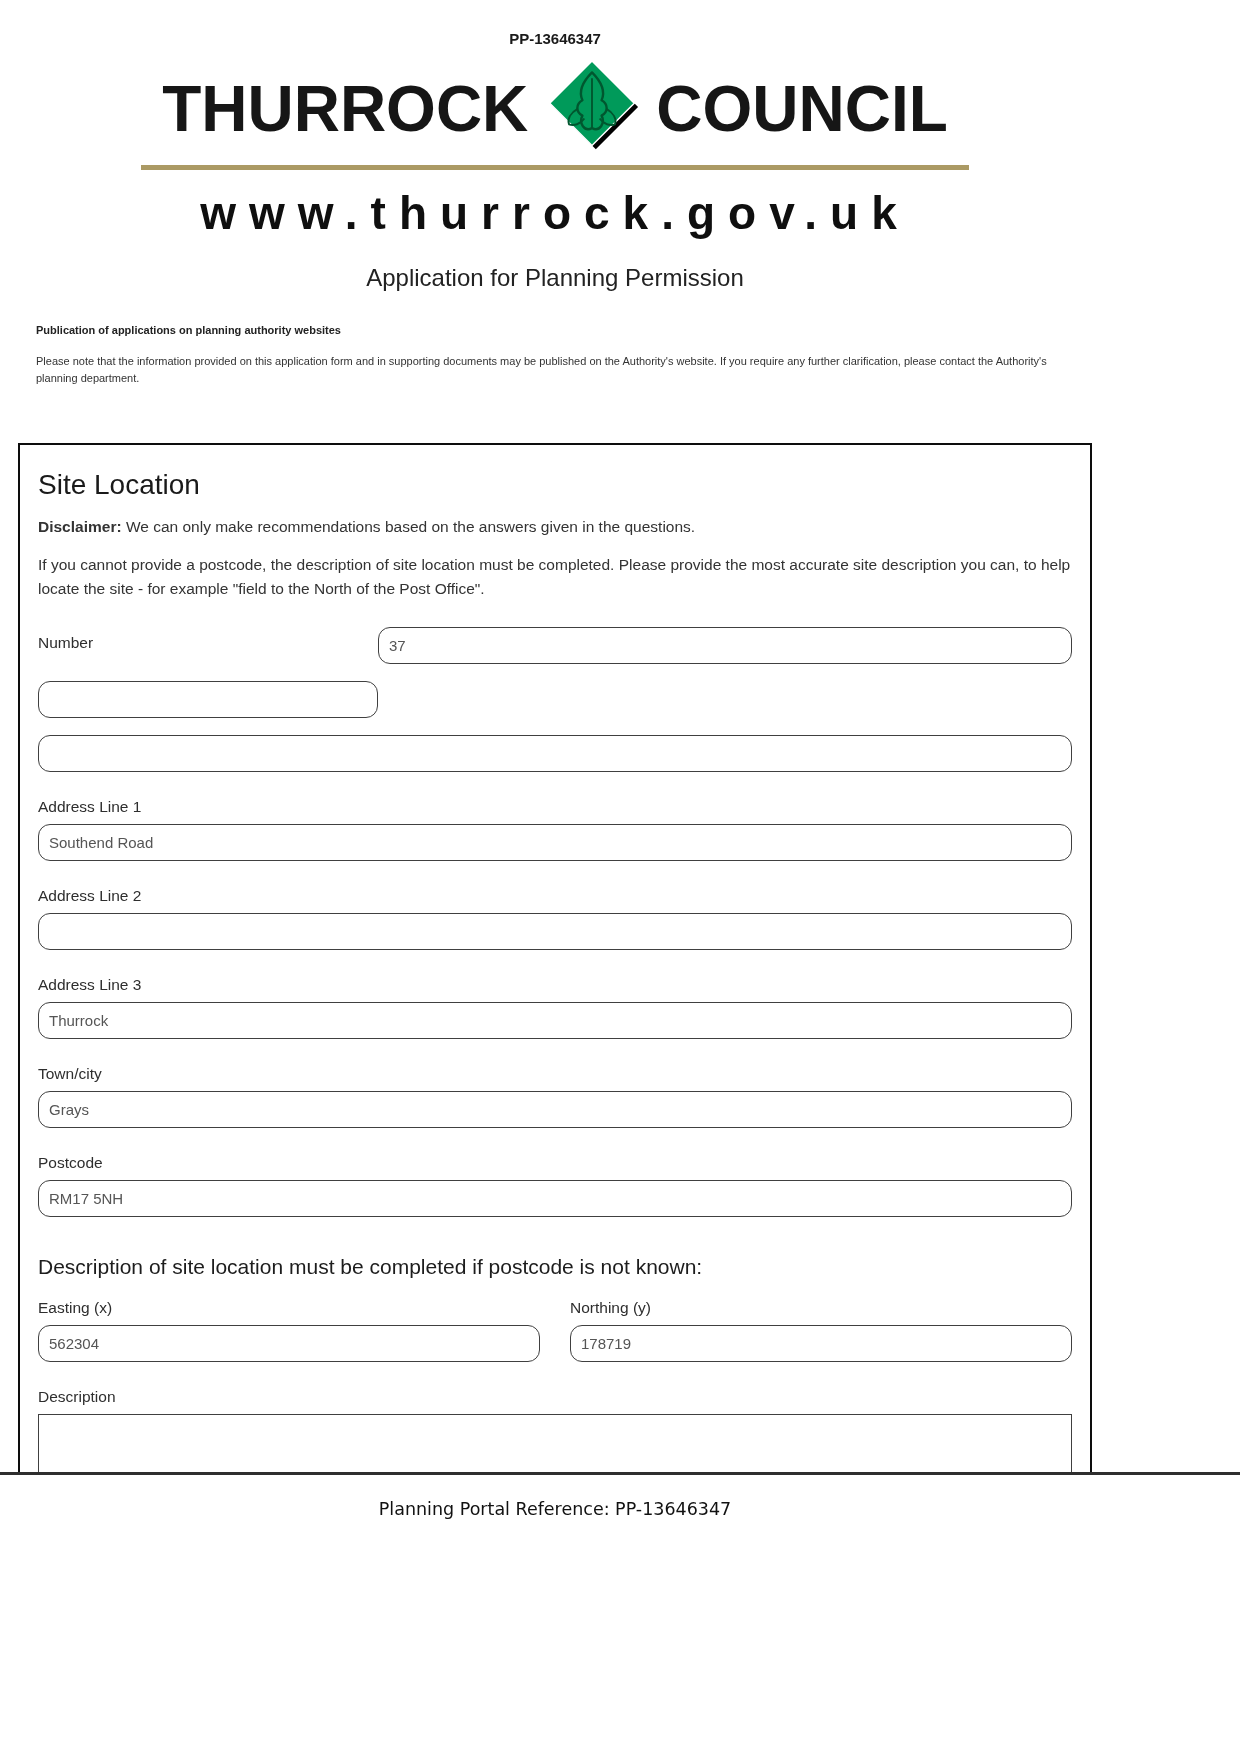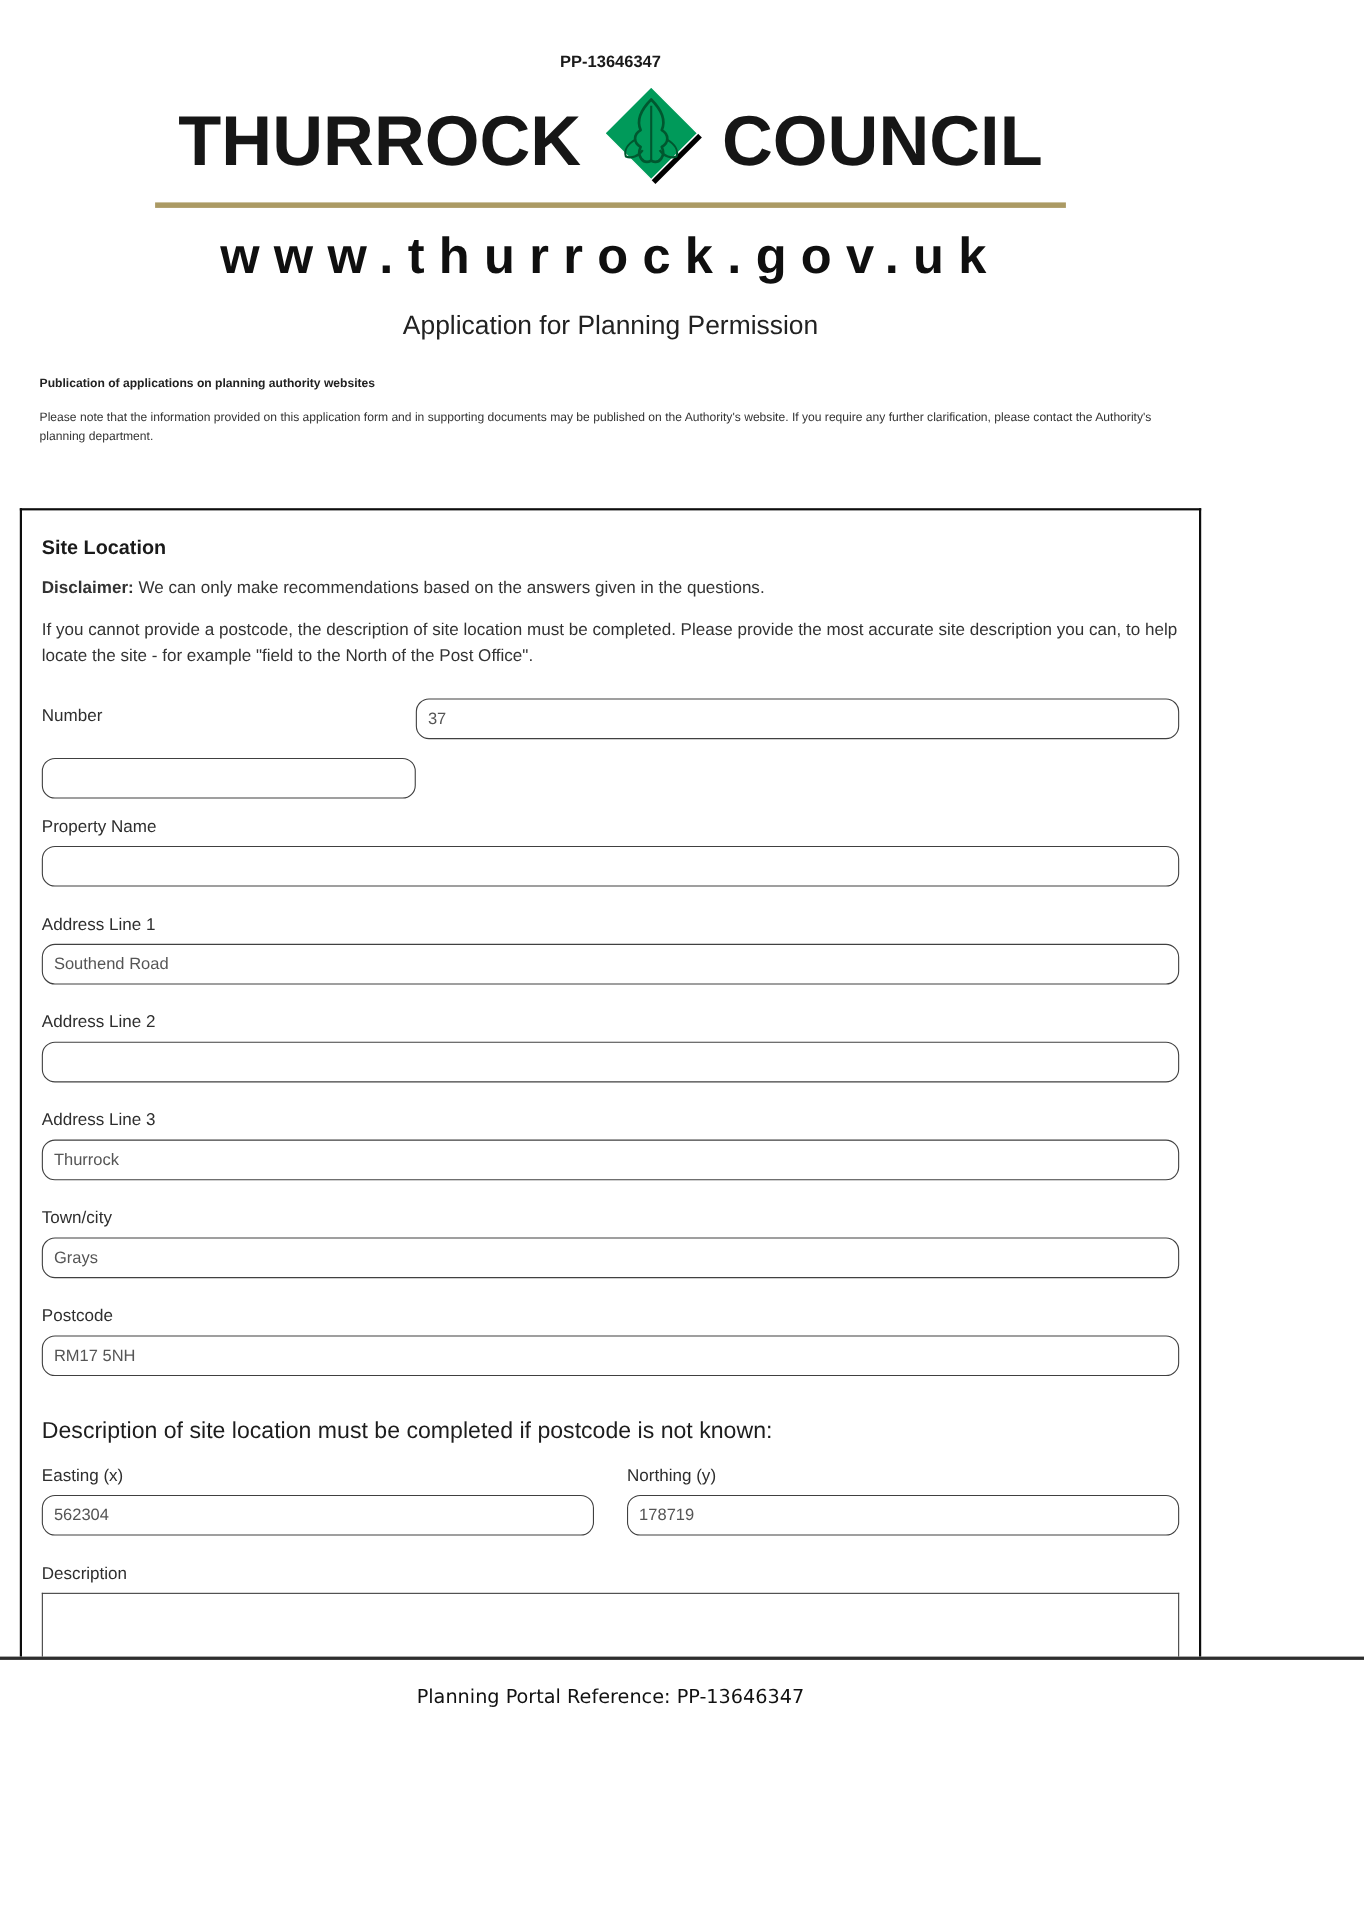--- a/index.html
+++ b/index.html
@@ -4,41 +4,41 @@
 <style>
   * { box-sizing: border-box; margin: 0; padding: 0; }
   html, body { background: #ffffff; }
   body {
     width: 1240px; height: 1754px; overflow: hidden;
     font-family: "Liberation Sans", "DejaVu Sans", sans-serif;
     color: #1a1a1a; position: relative;
   }
   .content { margin-left: 18px; width: 1074px; }
 
-  .pp-top { text-align: center; font-weight: bold; font-size: 15px; padding-top: 48px; }
+  .pp-top { text-align: center; font-weight: bold; font-size: 15px; padding-top: 30px; }
 
   .logo-row { display: flex; justify-content: center; align-items: center; gap: 16px; margin-top: 12px; }
   .logo-word { font-size: 64px; font-weight: bold; letter-spacing: 0px; color: #161616; line-height: 1; }
   .gold-rule { width: 828px; height: 5px; background: var(--gold, #ab9a64); margin: 6px auto 0; }
 
   .site-url { text-align: center; font-size: 46px; font-weight: bold; letter-spacing: 13px; margin-top: 16px; color: #0f0f0f; white-space: nowrap; }
 
   .doc-title { text-align: center; font-size: 24px; font-weight: 400; color: #222; margin-top: 24px; }
   .doc-subtitle { text-align: center; font-size: 24px; font-weight: 400; color: #222; margin-top: 28px; }
 
   .body-text { padding: 0 18px; font-size: 11px; line-height: 1.55; color: #333; }
   .pub-heading { margin-top: 30px; font-weight: bold; color: #222; }
   .pub-note { margin-top: 14px; }
 
   .section-box {
     margin-top: 56px;
     border: 2px solid #0d0d0d; border-bottom: none;
     padding: 16px 18px 0;
   }
-  .section-heading { font-size: 18px; font-weight: bold; color: #1a1a1a; margin: 8px 0 14px; }
+  .section-heading { font-size: 28px; font-weight: normal; color: #1a1a1a; margin: 8px 0 14px; }
   .box-text { font-size: 15.5px; line-height: 1.55; color: #333; }
   .box-text + .box-text { margin-top: 14px; }
   .bold { font-weight: bold; }
 
   .form-area { margin-top: 26px; }
   .inline-row { display: grid; grid-template-columns: 340px 1fr; margin-bottom: 17px; }
   .inline-row .field-label { padding-top: 7px; }
   .field-label { display: block; font-size: 15.5px; color: #2e2e2e; }
   .field { margin-bottom: 26px; }
   .field .field-label { margin-bottom: 8px; }
@@ -102,21 +102,20 @@
       <div class="inline-row">
         <label class="field-label">Number</label>
         <input class="text-input" type="text" value="37" style="">
       </div>
 
       <div class="inline-row">
         <input class="text-input" type="text" value="" style="">
       </div>
 
       <div class="field">
-        <label class="field-label">Property Name</label>
         <input class="text-input" type="text" value="" style="">
       </div>
 
       <div class="field">
         <label class="field-label">Address Line 1</label>
         <input class="text-input" type="text" value="Southend Road" style="">
       </div>
 
       <div class="field">
         <label class="field-label">Address Line 2</label>

